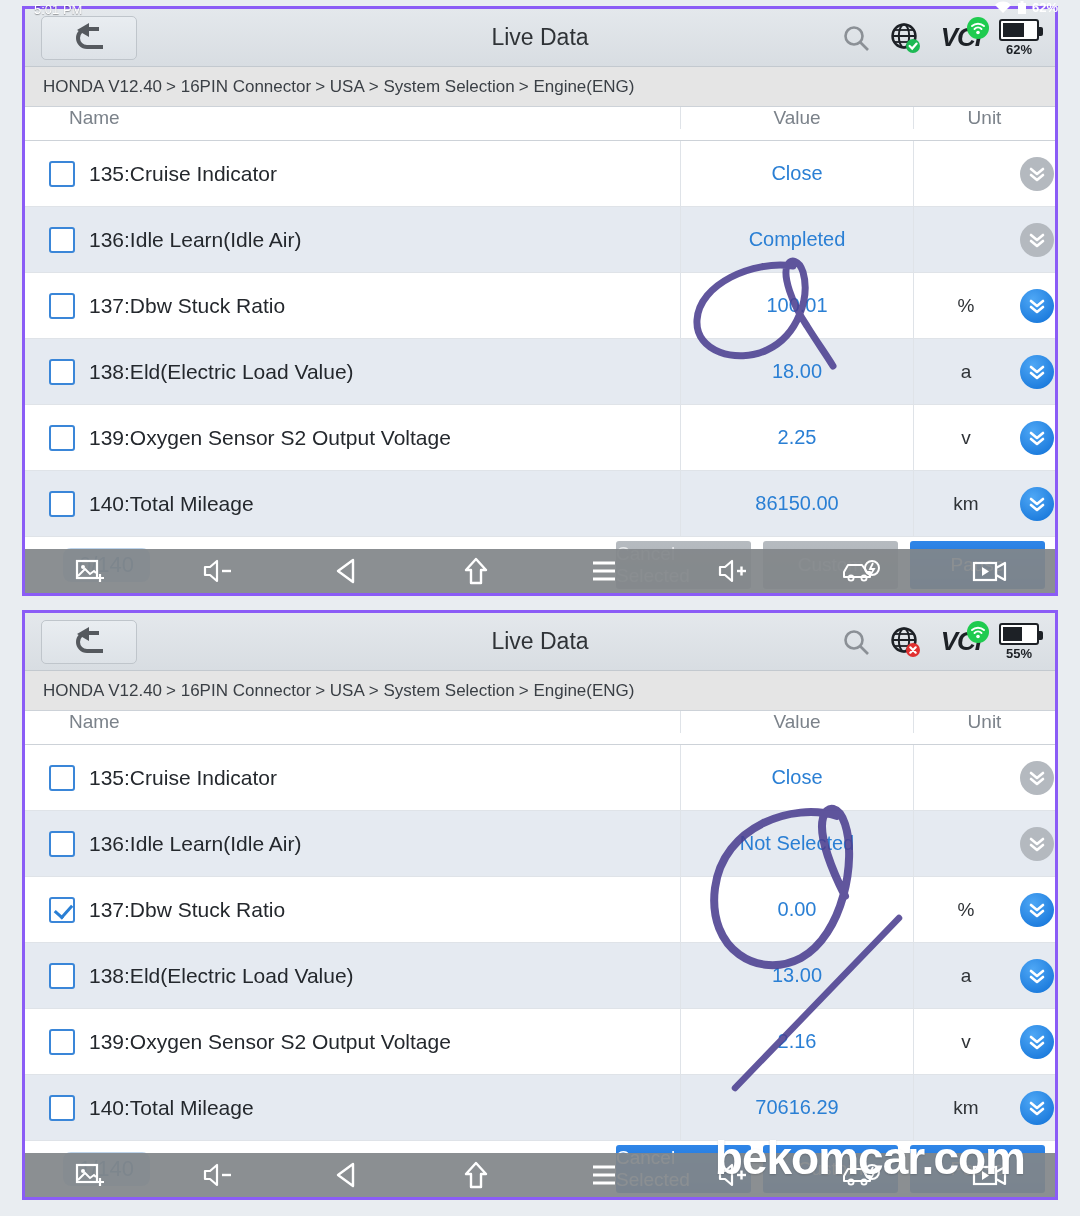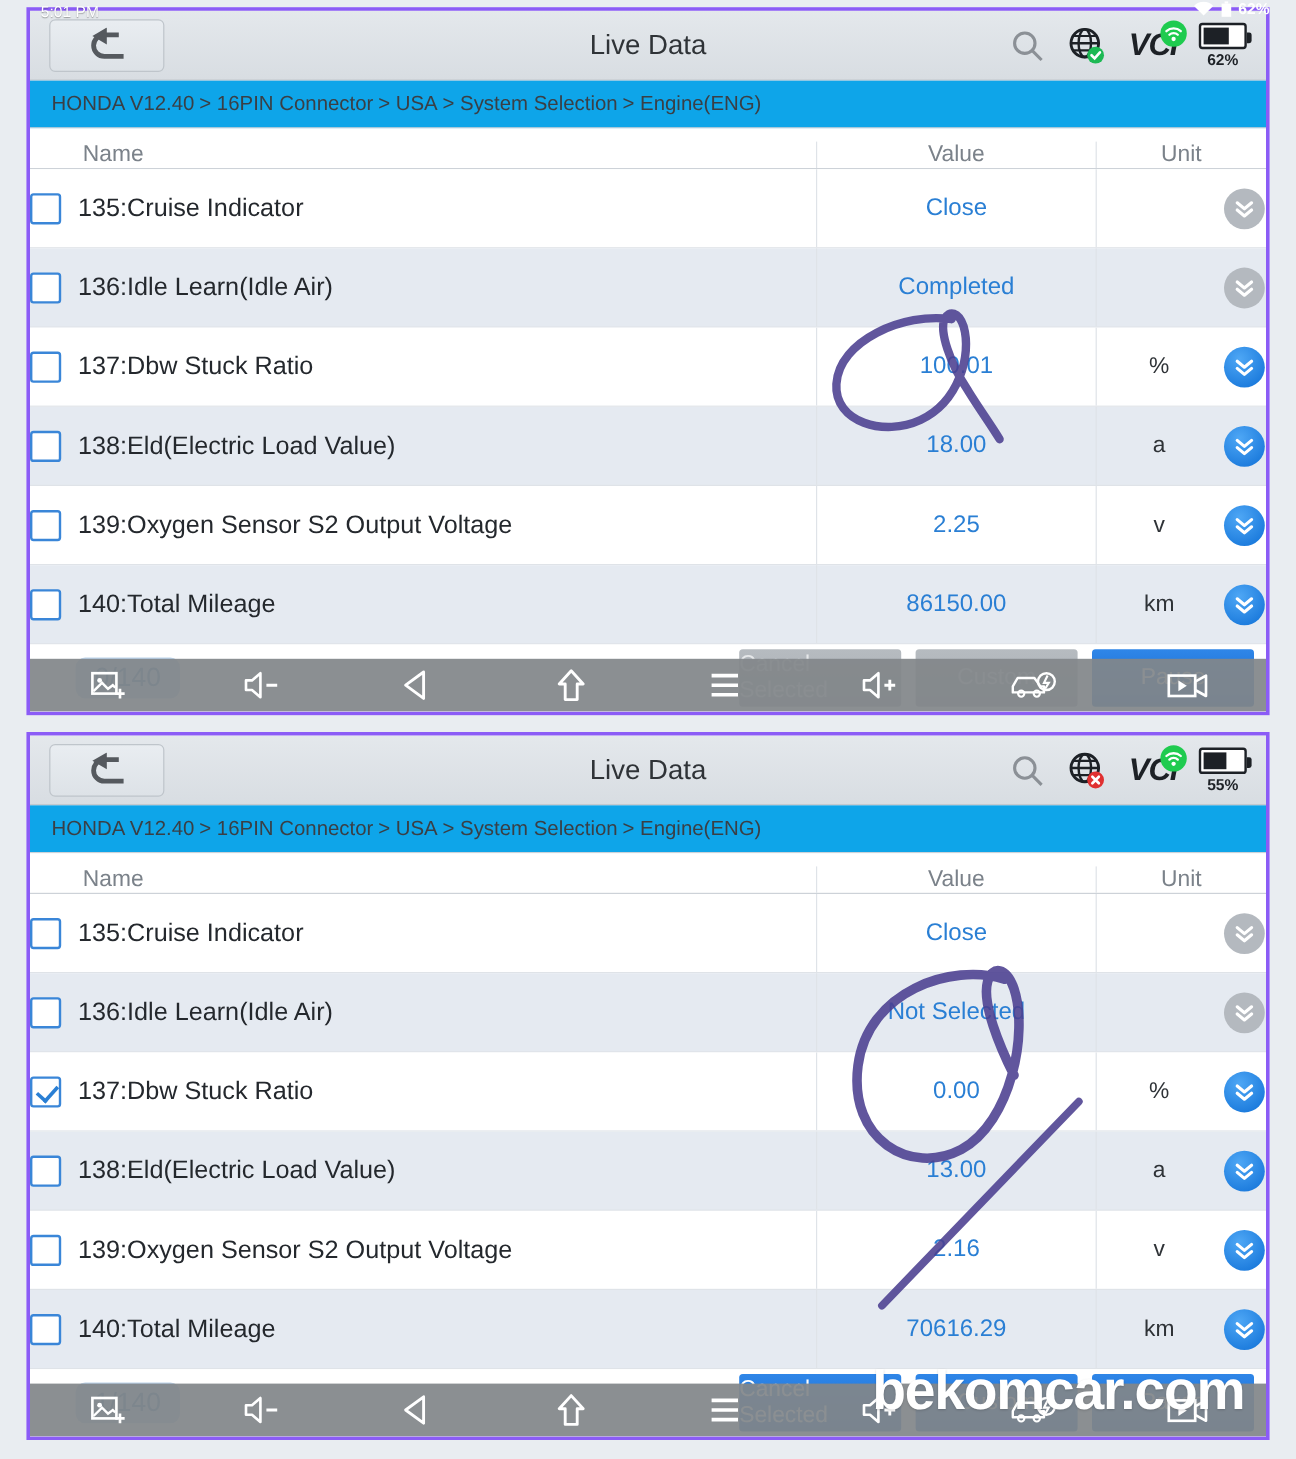--- a/index.html
+++ b/index.html
@@ -68,55 +68,55 @@
   .batt-shell:after {
     content:''; position:absolute; right:-6px; top:6px;
     width:4px; height:9px; background:#1d2126; border-radius:0 2px 2px 0;
   }
   .batt-fill { position:absolute; left:2px; top:2px; bottom:2px; background:#1d2126; }
   .batt-label { font-size: 13px; color:#1d2126; font-weight:bold; margin-top:1px; }
 
   
   .breadcrumb {
     height: 40px;
-    background: #0ea5e9;
+    background: #e5e5e5;
     border-bottom: 1px solid #cdd2d8;
     display: flex; align-items: center;
     padding-left: 18px;
     font-size: 17px;
     color: #3a3f45;
     white-space: nowrap;
   }
   .breadcrumb span { margin-right: 4px; }
 
   
   .thead {
     display: flex;
     height: 34px;
     background: #ffffff;
     border-bottom: 1px solid #cdd2d8;
-    align-items: flex-end;
+    align-items: flex-start;
     font-size: 19px;
     color: #7b828a;
   }
   .col-name { flex: 0 0 655px; padding-left: 44px; }
   .col-val  { flex: 0 0 233px; text-align: center; border-left:1px solid #dfe3e8; }
   .col-unit { flex: 1;         text-align: center; border-left:1px solid #dfe3e8; }
 
   .row {
     display: flex;
     height: 66px;
     align-items: center;
     border-bottom: 1px solid #dfe3e8;
     position: relative;
   }
   .row.alt { background: #e5eaf1; }
   .row.white { background: #ffffff; }
 
-  .cell-name { flex: 0 0 655px; display:flex; align-items:center; padding-left:0; }
+  .cell-name { flex: 0 0 655px; display:flex; align-items:center; padding-left:24px; }
   .cell-val  { flex: 0 0 233px; text-align:left; font-size:20px; color:#2a7fd4;
                border-left:1px solid #dfe3e8; align-self:stretch;
                display:flex; align-items:center; justify-content:center; }
   .cell-unit { flex: 0 0 105px; text-align:center; font-size:19px; color:#2f3337;
                border-left:1px solid #dfe3e8; align-self:stretch;
                display:flex; align-items:center; justify-content:center; }
   .cell-act  { flex: 1; display:flex; align-items:center; justify-content:center; }
 
   .cb {
     width: 26px; height: 26px;
@@ -672,17 +672,17 @@
           </svg>
         </div>
       </div>
 
       <svg class="ink" style="left:660px;top:185px;" width="240" height="300" viewBox="0 0 240 300">
         <path d="M152 18 C108 4, 38 28, 30 90 C22 152, 74 182, 116 160 C158 137, 172 62, 160 26 C154 8, 142 6, 138 20
                  C133 38, 148 74, 160 98" stroke="#4b3f8f" stroke-width="8" fill="none" stroke-linecap="round" stroke-linejoin="round" opacity="0.88"></path>
         <path d="M214 120 L50 290" stroke="#4b3f8f" stroke-width="6.5" fill="none" stroke-linecap="round" opacity="0.88"></path>
       </svg>
 
-      <div class="watermark" style="right:18px;bottom:12px;text-align:right;">bekomcar.com</div>
+      <div class="watermark" style="right:30px;bottom:12px;text-align:right;">bekomcar.com</div>
     </div>
   </div>
 
 </div>
 
 </body></html>

